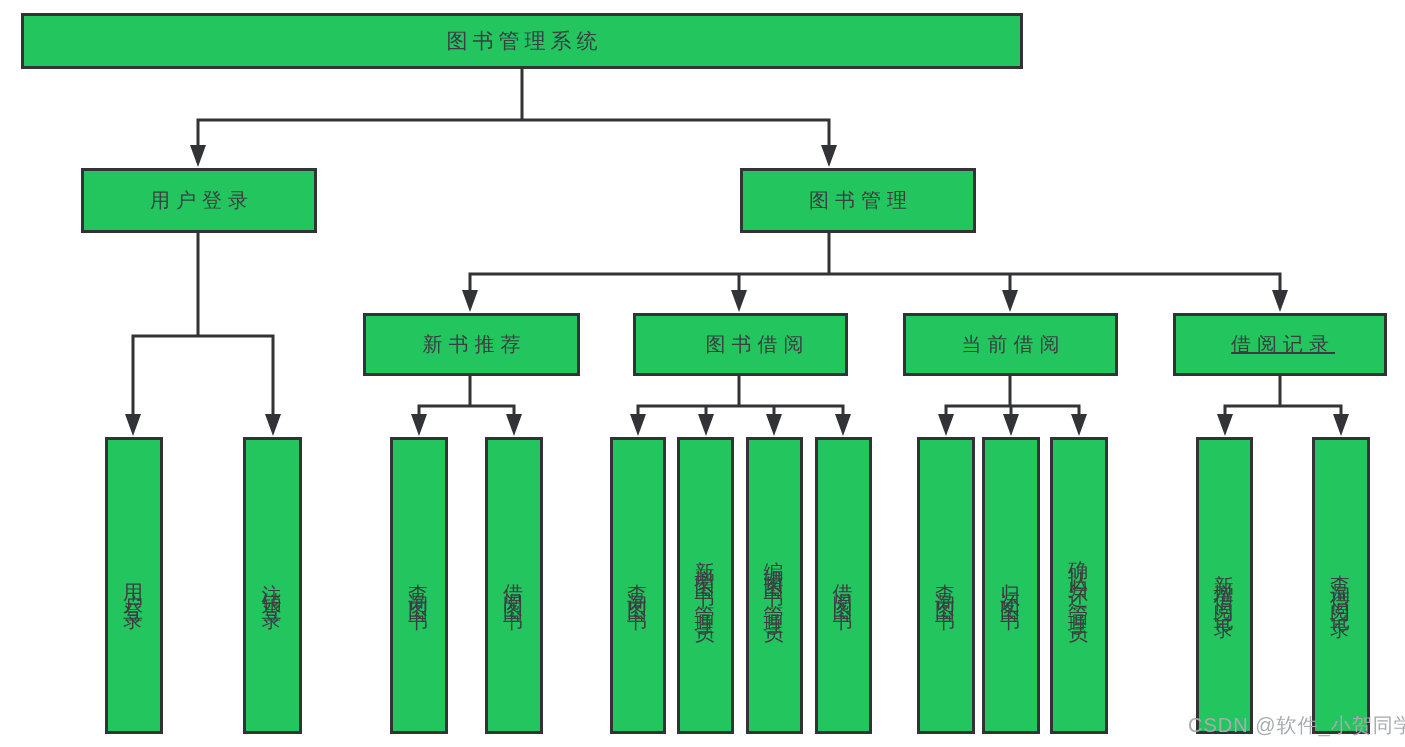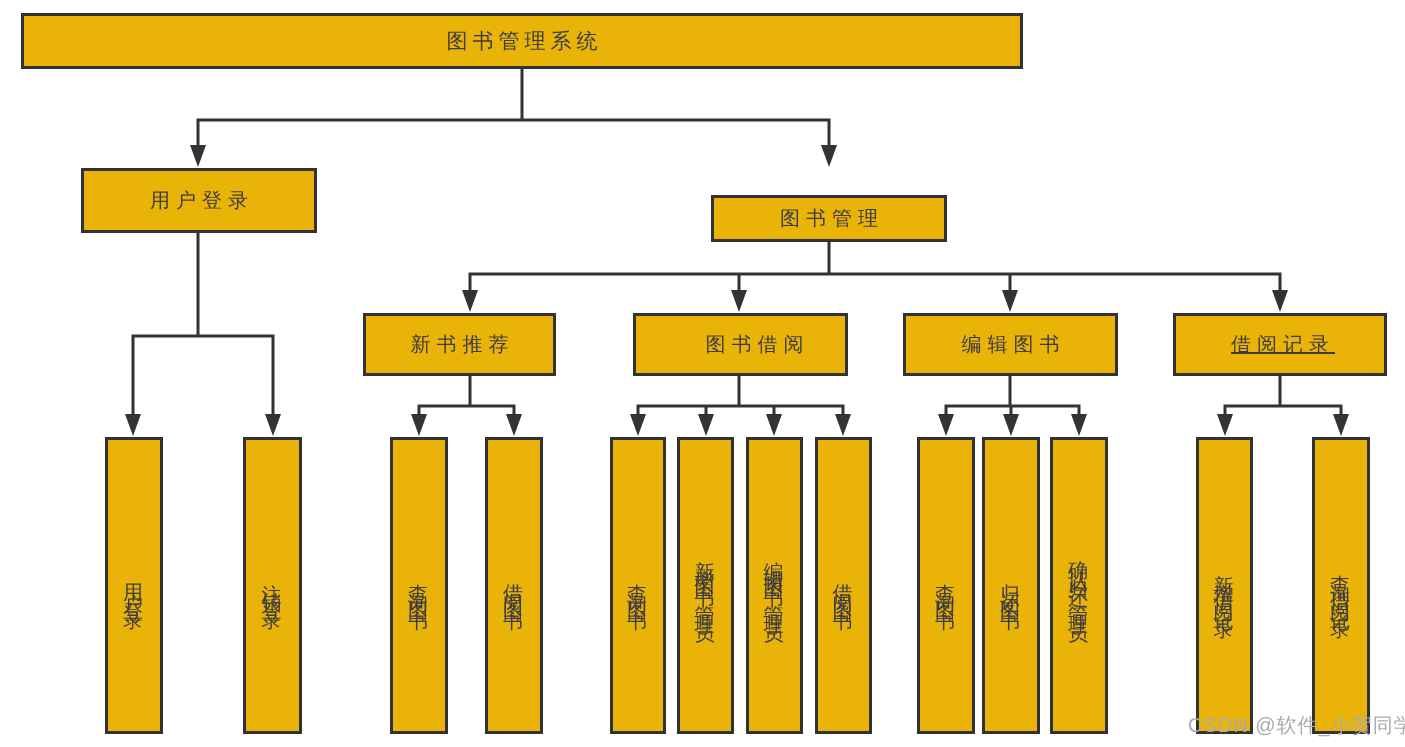--- a/index.html
+++ b/index.html
@@ -20,21 +20,21 @@
     left: 0;
     top: 0;
     width: 1405px;
     height: 747px;
     pointer-events: none;
   }
   .box {
     position: absolute;
     box-sizing: border-box;
     border: 3px solid #323337;
-    background: #eab308;
+    background: #22c55e;
     display: flex;
     align-items: center;
     justify-content: center;
     color: #3c3c42;
   }
   .h-label {
     font-size: 20px;
     letter-spacing: 6px;
     text-indent: 6px; 
     white-space: nowrap;
@@ -50,22 +50,22 @@
     text-orientation: mixed;
   }
   .v-label {
     font-size: 20px;
     letter-spacing: 9px;
     white-space: nowrap;
   }
   
   .n-root            { left: 21px;   top: 13px;  width: 1002px; height: 56px; }
   .n-user-login      { left: 81px;   top: 168px; width: 236px;  height: 65px; }
-  .n-book-mgmt       { left: 711px;  top: 168px; width: 236px;  height: 47px; margin-top: 27px; }
-  .n-new-book        { left: 363px;  top: 313px; width: 193px;  height: 63px; }
+  .n-book-mgmt       { left: 740px;  top: 168px; width: 236px;  height: 65px; }
+  .n-new-book        { left: 363px;  top: 313px; width: 217px;  height: 63px; }
   .n-book-borrow     { left: 633px;  top: 313px; width: 215px;  height: 63px; padding-left: 28px; }
   .n-current-borrow  { left: 903px;  top: 313px; width: 215px;  height: 63px; }
   .n-borrow-records  { left: 1173px; top: 313px; width: 214px;  height: 63px; text-decoration: underline; }
   .lf { top: 437px; height: 297px; }
   .l-user-login   { left: 105px;  width: 58px; }
   .l-logout       { left: 243px;  width: 59px; }
   .l-nb-query     { left: 390px;  width: 58px; }
   .l-nb-borrow    { left: 485px;  width: 58px; }
   .l-bb-query     { left: 610px;  width: 56px; }
   .l-bb-add       { left: 677px;  width: 57px; }
@@ -125,21 +125,21 @@
     <span class="h-label">图书管理</span>
   </div>
 
   <div class="box n-new-book">
     <span class="h-label">新书推荐</span>
   </div>
   <div class="box n-book-borrow">
     <span class="h-label">图书借阅</span>
   </div>
   <div class="box n-current-borrow">
-    <span class="h-label">编辑图书</span>
+    <span class="h-label">当前借阅</span>
   </div>
   <div class="box n-borrow-records">
     <span class="h-label">借阅记录</span>
   </div>
 
   <div class="box vbox lf l-user-login">
     <span class="v-label">用户登录</span>
   </div>
   <div class="box vbox lf l-logout">
     <span class="v-label">注销登录</span>

